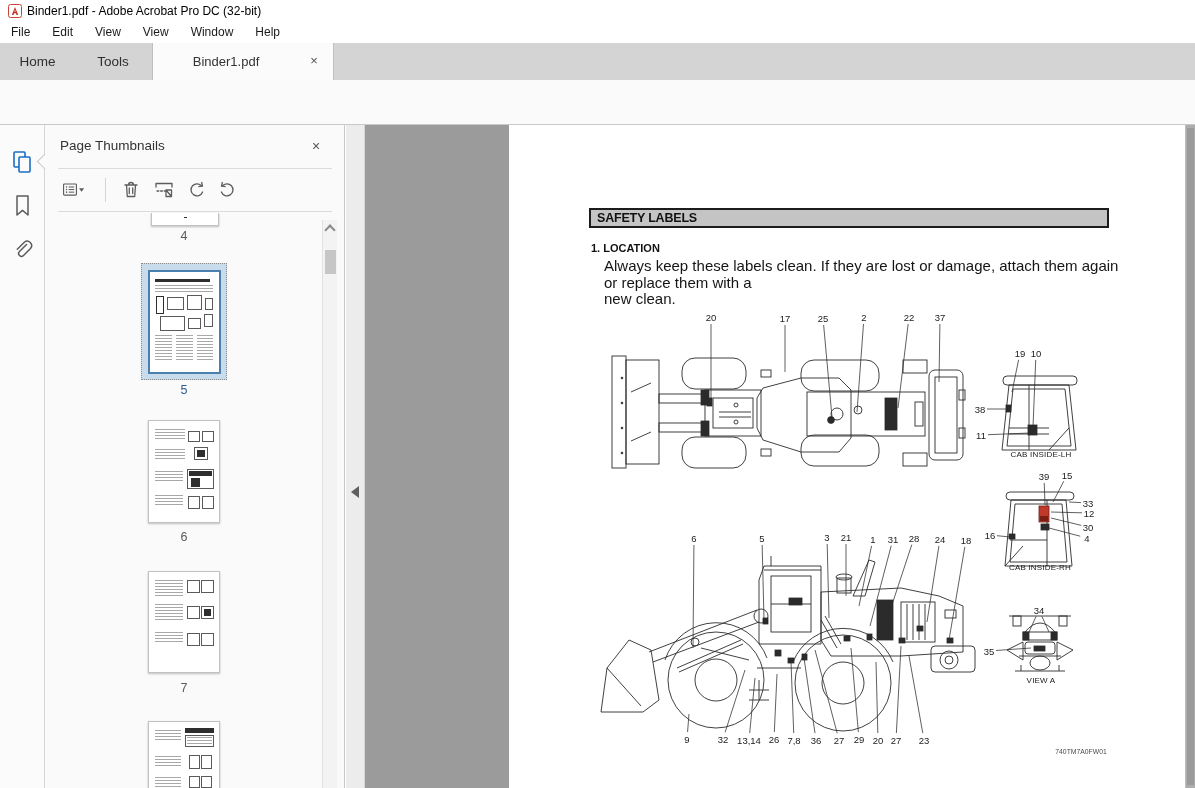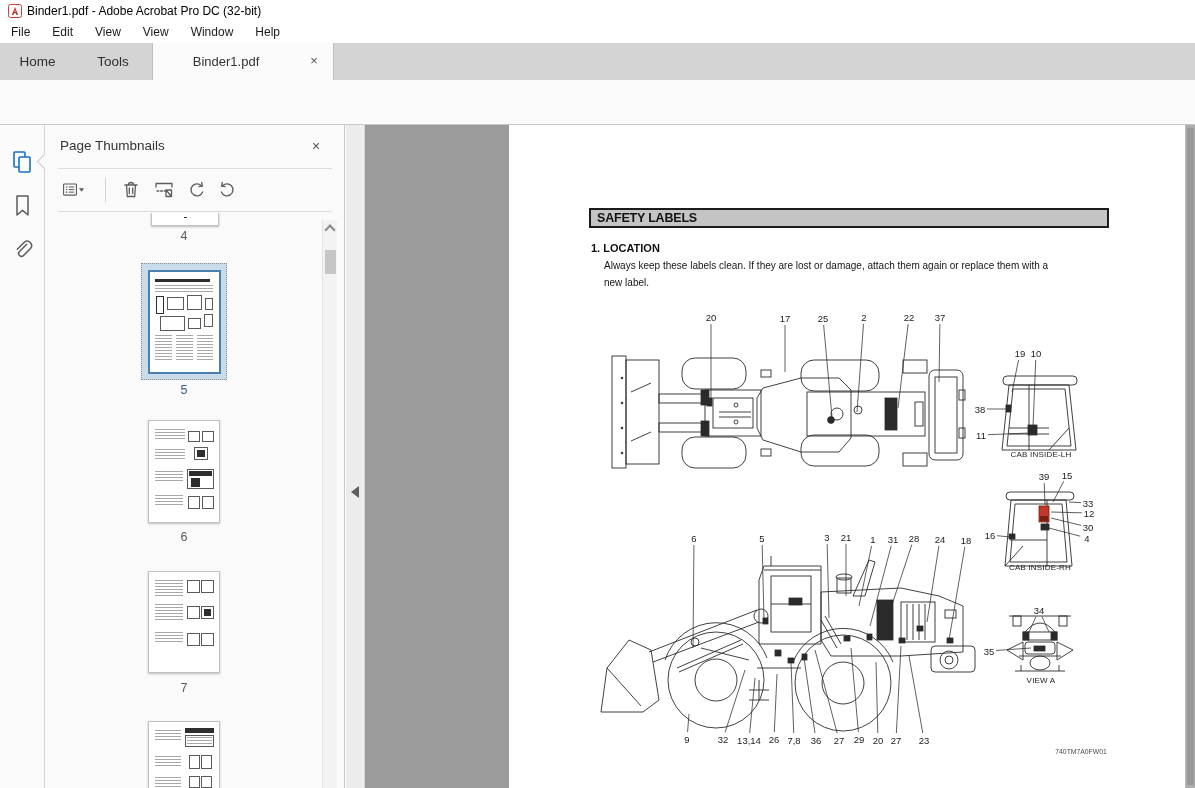--- a/index.html
+++ b/index.html
@@ -69,21 +69,21 @@
   .strip-arrow { position:absolute; left:5px; top:361px; width:0; height:0; border-top:6px solid transparent; border-bottom:6px solid transparent; border-right:8px solid #5f5f5f; }
 
   
   .docarea { position:absolute; left:365px; top:0; width:830px; height:663px; background:#9b9b9b; }
   .page { position:absolute; left:144px; top:0; width:676px; height:663px; background:#fff; }
   .doc-vscroll { position:absolute; right:0px; top:0; width:10px; height:663px; background:#adadad; border-left:1px solid #bdbdbd; }
   .doc-vthumb { position:absolute; left:1px; right:1px; top:3px; bottom:3px; background:#9a9a9a; }
 
   .safety-header { position:absolute; left:80px; top:83px; width:520px; height:20px; background:#c4c4c4; border:2px solid #1c1c1c; line-height:16px; padding-left:6px; font-size:12.5px; font-weight:bold; color:#111; letter-spacing:-0.2px; }
   .section-line { position:absolute; left:82px; top:117px; font-size:11px; font-weight:bold; color:#111; }
-  .body-text { position:absolute; left:95px; top:133px; width:518px; font-size:10px; color:#151515; line-height:16.5px; }
+  .body-text { position:absolute; left:95px; top:133px; width:518px; font-size:15px; color:#151515; line-height:16.5px; }
   .caption { position:absolute; transform:translateX(-50%); font-size:8px; color:#1a1a1a; white-space:nowrap; letter-spacing:0.2px; }
   .fig-code { position:absolute; transform:translateX(-50%); font-size:6.8px; color:#4a4a4a; white-space:nowrap; }
 
   .diagram-svg { position:absolute; left:0; top:0; width:676px; height:663px; }
   .art { stroke:#2b2b2b; stroke-width:0.9; fill:none; }
   .artf { stroke:#2b2b2b; stroke-width:0.8; fill:#2b2b2b; }
   .leader { stroke:#2b2b2b; stroke-width:0.75; }
   .callout { font-family:"Liberation Sans","DejaVu Sans",sans-serif; font-size:9.5px; fill:#1a1a1a; text-anchor:middle; dominant-baseline:central; }
 
   .icon-stroke { stroke:#5c5c5c; stroke-width:1.3; fill:none; stroke-linecap:round; stroke-linejoin:round; }
@@ -342,21 +342,21 @@
   <div class="docarea">
     <div class="page">
 
       <div class="safety-header">SAFETY LABELS</div>
       <div class="section-line">
         <span>1.</span>
         <span>LOCATION</span>
       </div>
       <div class="body-text">
         <div>Always keep these labels clean.  If they are lost or damage, attach them again or replace them with a</div>
-        <div>new label.</div>
+        <div>new clean.</div>
       </div>
 
       <svg class="diagram-svg" viewBox="508 125 676 663">
 
         <g>
           <rect class="art" x="611" y="356" width="14" height="112"></rect>
           <rect class="art" x="625" y="360" width="33" height="104"></rect>
           <path class="art" d="M630 392 l20 -9 M630 441 l20 -9"></path>
           <circle class="artf" cx="621" cy="378" r="0.9"></circle>
             <circle class="artf" cx="621" cy="403" r="0.9"></circle>

